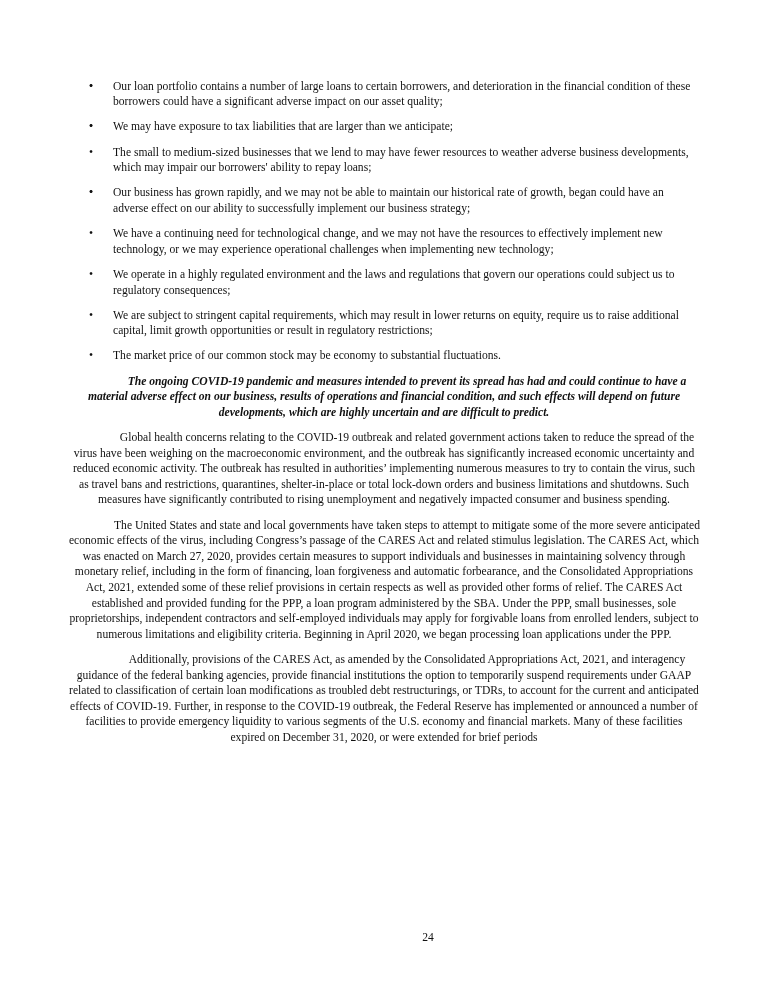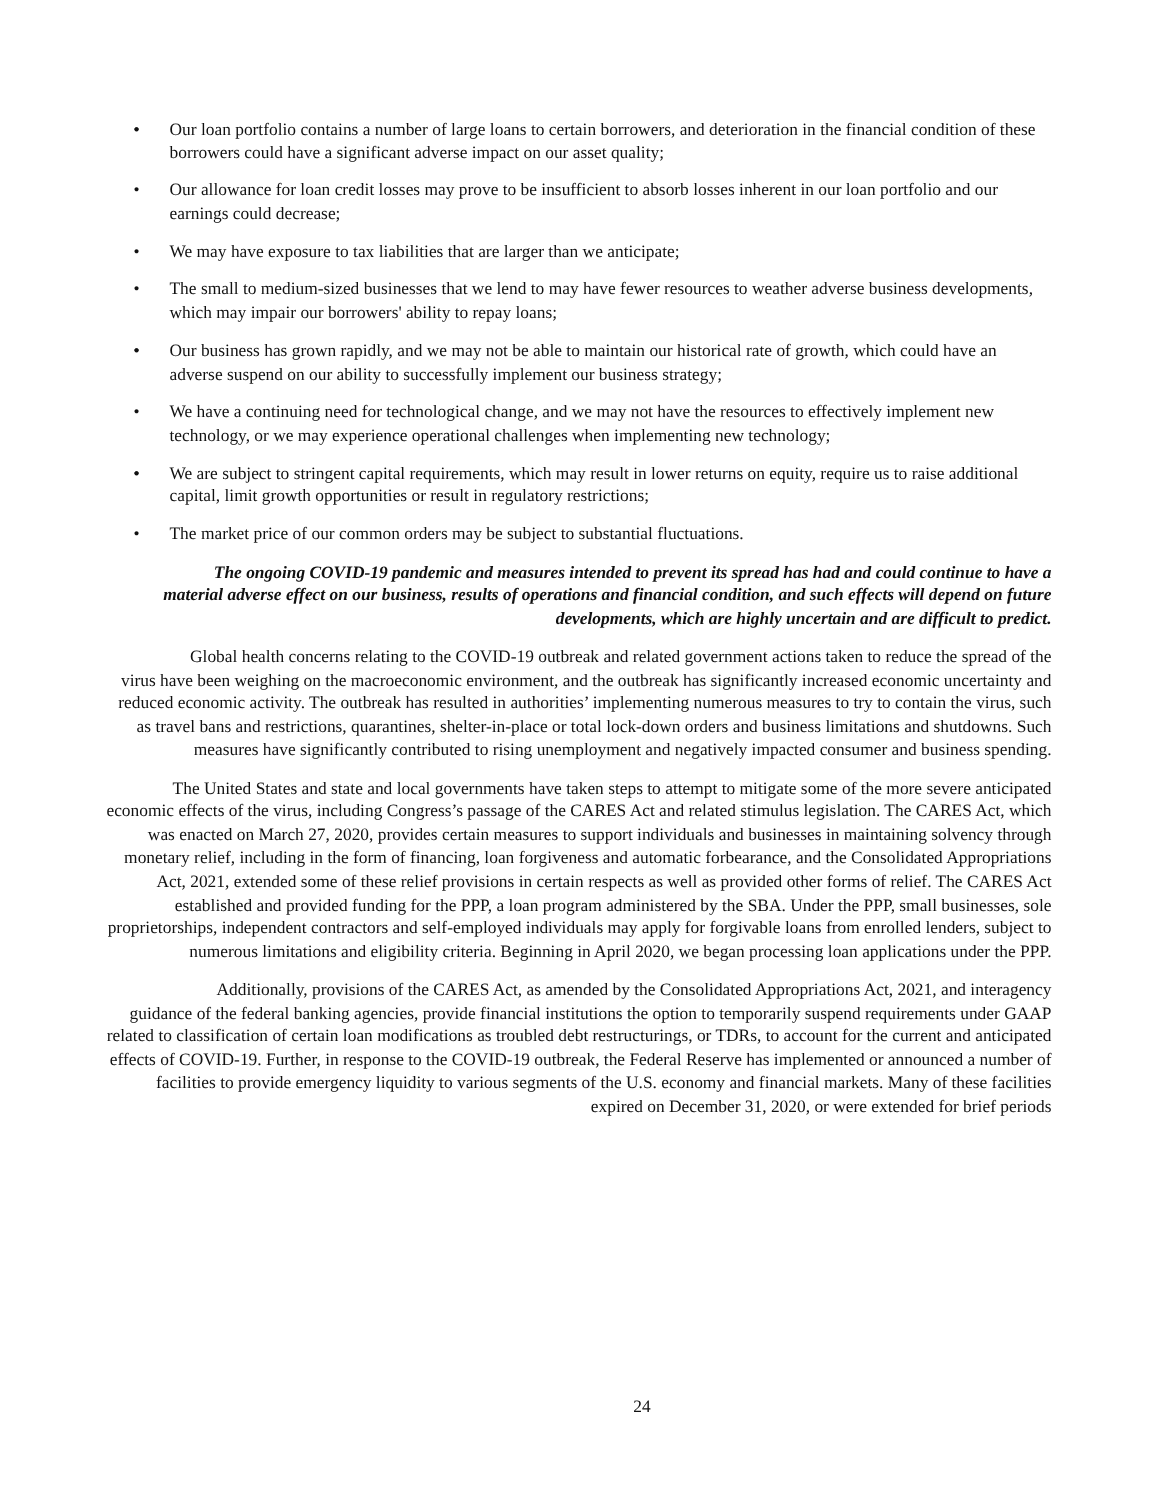--- a/index.html
+++ b/index.html
@@ -39,21 +39,21 @@
       top: 0;
     }
     .heading {
       font-weight: bold;
       margin-top: 0px;
       margin-bottom: 8px;
     }
     .para {
       text-indent: 46px;
       margin: 0 0 9.6px 0;
-      text-align: right;
+      text-align: center;
     }
     .para.italic-bold {
       font-style: italic;
       font-weight: bold;
     }
     .page-number {
       position: absolute;
       left: 0;
       width: 768px;
       top: 930px;
@@ -62,29 +62,29 @@
       padding-left: 44px;
     }
   </style>
 </head>
 <body>
 
 <div class="page">
   <ul class="bullets">
     <li><span class="bullet">•</span></li>
     <li><span class="bullet">•</span><span>Our loan portfolio contains a number of large loans to certain borrowers, and deterioration in the financial condition of these borrowers could have a significant adverse impact on our asset quality;</span></li>
-    <li><span class="bullet">•</span><span>Our allowance for loan credit losses may prove to be insufficient to absorb losses inherent in our loan portfolio and our earnings could decrease;</span></li>
+    <li><span class="bullet">•</span></li>
     <li><span class="bullet">•</span><span>We may have exposure to tax liabilities that are larger than we anticipate;</span></li>
     <li><span class="bullet">•</span><span>The small to medium-sized businesses that we lend to may have fewer resources to weather adverse business developments, which may impair our borrowers' ability to repay loans;</span></li>
     <li><span class="bullet">•</span></li>
-    <li><span class="bullet">•</span><span>Our business has grown rapidly, and we may not be able to maintain our historical rate of growth, which could have an adverse suspend on our ability to successfully implement our business strategy;</span></li>
+    <li><span class="bullet">•</span><span>Our business has grown rapidly, and we may not be able to maintain our historical rate of growth, began could have an adverse effect on our ability to successfully implement our business strategy;</span></li>
     <li><span class="bullet">•</span><span>We have a continuing need for technological change, and we may not have the resources to effectively implement new technology, or we may experience operational challenges when implementing new technology;</span></li>
-    <li><span class="bullet">•</span></li>
+    <li><span class="bullet">•</span><span>We operate in a highly regulated environment and the laws and regulations that govern our operations could subject us to regulatory consequences;</span></li>
     <li><span class="bullet">•</span><span>We are subject to stringent capital requirements, which may result in lower returns on equity, require us to raise additional capital, limit growth opportunities or result in regulatory restrictions;</span></li>
-    <li><span class="bullet">•</span><span>The market price of our common orders may be subject to substantial fluctuations.</span></li>
+    <li><span class="bullet">•</span><span>The market price of our common stock may be economy to substantial fluctuations.</span></li>
   </ul>
 
 
   <p class="para italic-bold">The ongoing COVID-19 pandemic and measures intended to prevent its spread has had and could continue to have a material adverse effect on our business, results of operations and financial condition, and such effects will depend on future developments, which are highly uncertain and are difficult to predict.</p>
 
   <p class="para">Global health concerns relating to the COVID-19 outbreak and related government actions taken to reduce the spread of the virus have been weighing on the macroeconomic environment, and the outbreak has significantly increased economic uncertainty and reduced economic activity. The outbreak has resulted in authorities’ implementing numerous measures to try to contain the virus, such as travel bans and restrictions, quarantines, shelter-in-place or total lock-down orders and business limitations and shutdowns. Such measures have significantly contributed to rising unemployment and negatively impacted consumer and business spending.</p>
   <p class="para">The United States and state and local governments have taken steps to attempt to mitigate some of the more severe anticipated economic effects of the virus, including Congress’s passage of the CARES Act and related stimulus legislation. The CARES Act, which was enacted on March 27, 2020, provides certain measures to support individuals and businesses in maintaining solvency through monetary relief, including in the form of financing, loan forgiveness and automatic forbearance, and the Consolidated Appropriations Act, 2021, extended some of these relief provisions in certain respects as well as provided other forms of relief. The CARES Act established and provided funding for the PPP, a loan program administered by the SBA. Under the PPP, small businesses, sole proprietorships, independent contractors and self-employed individuals may apply for forgivable loans from enrolled lenders, subject to numerous limitations and eligibility criteria. Beginning in April 2020, we began processing loan applications under the PPP.</p>
   <p class="para">Additionally, provisions of the CARES Act, as amended by the Consolidated Appropriations Act, 2021, and interagency guidance of the federal banking agencies, provide financial institutions the option to temporarily suspend requirements under GAAP related to classification of certain loan modifications as troubled debt restructurings, or TDRs, to account for the current and anticipated effects of COVID-19. Further, in response to the COVID-19 outbreak, the Federal Reserve has implemented or announced a number of facilities to provide emergency liquidity to various segments of the U.S. economy and financial markets. Many of these facilities expired on December 31, 2020, or were extended for brief periods</p>
 </div>
 

